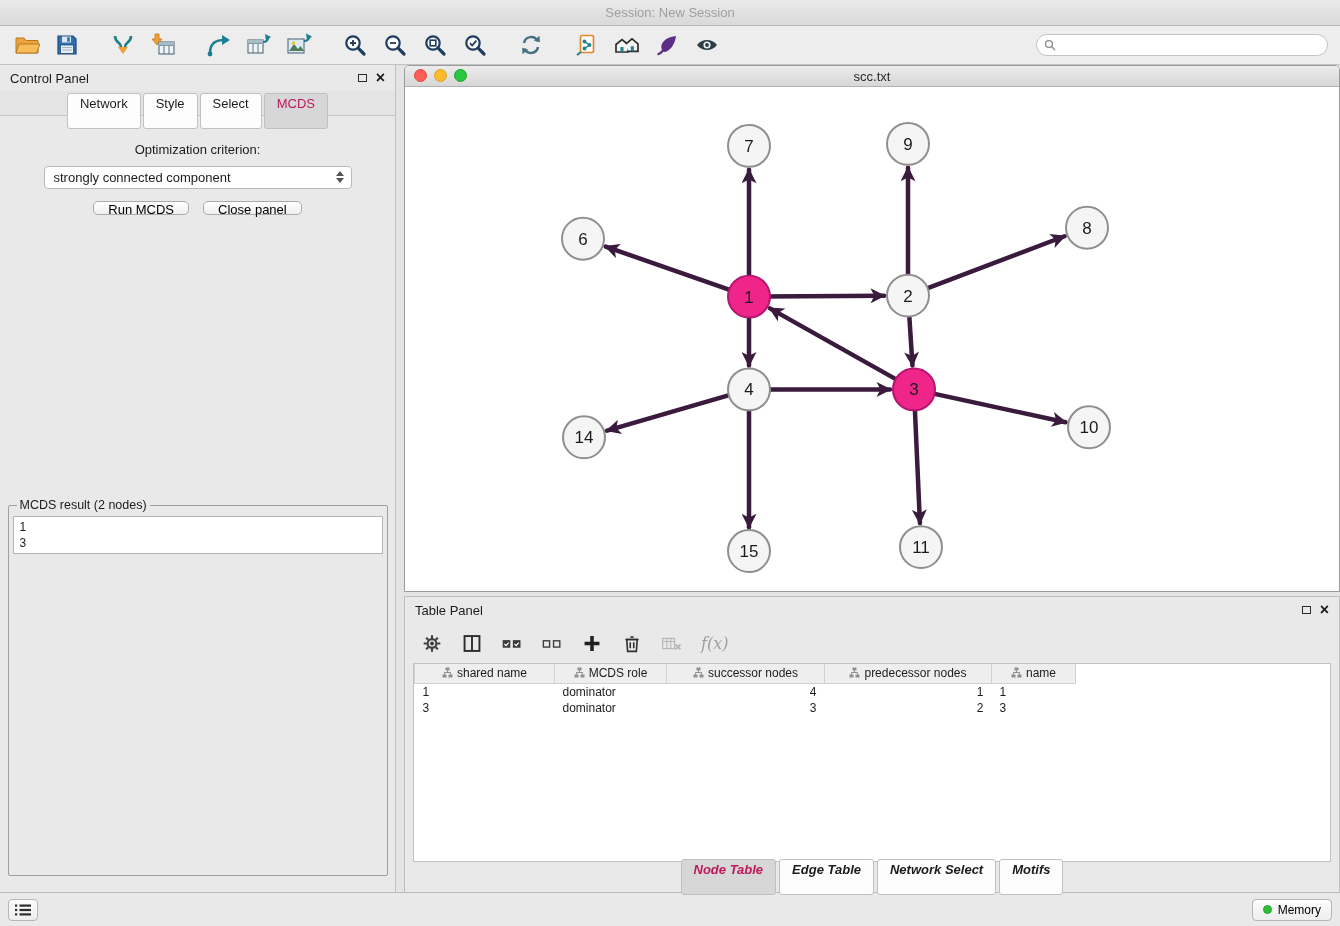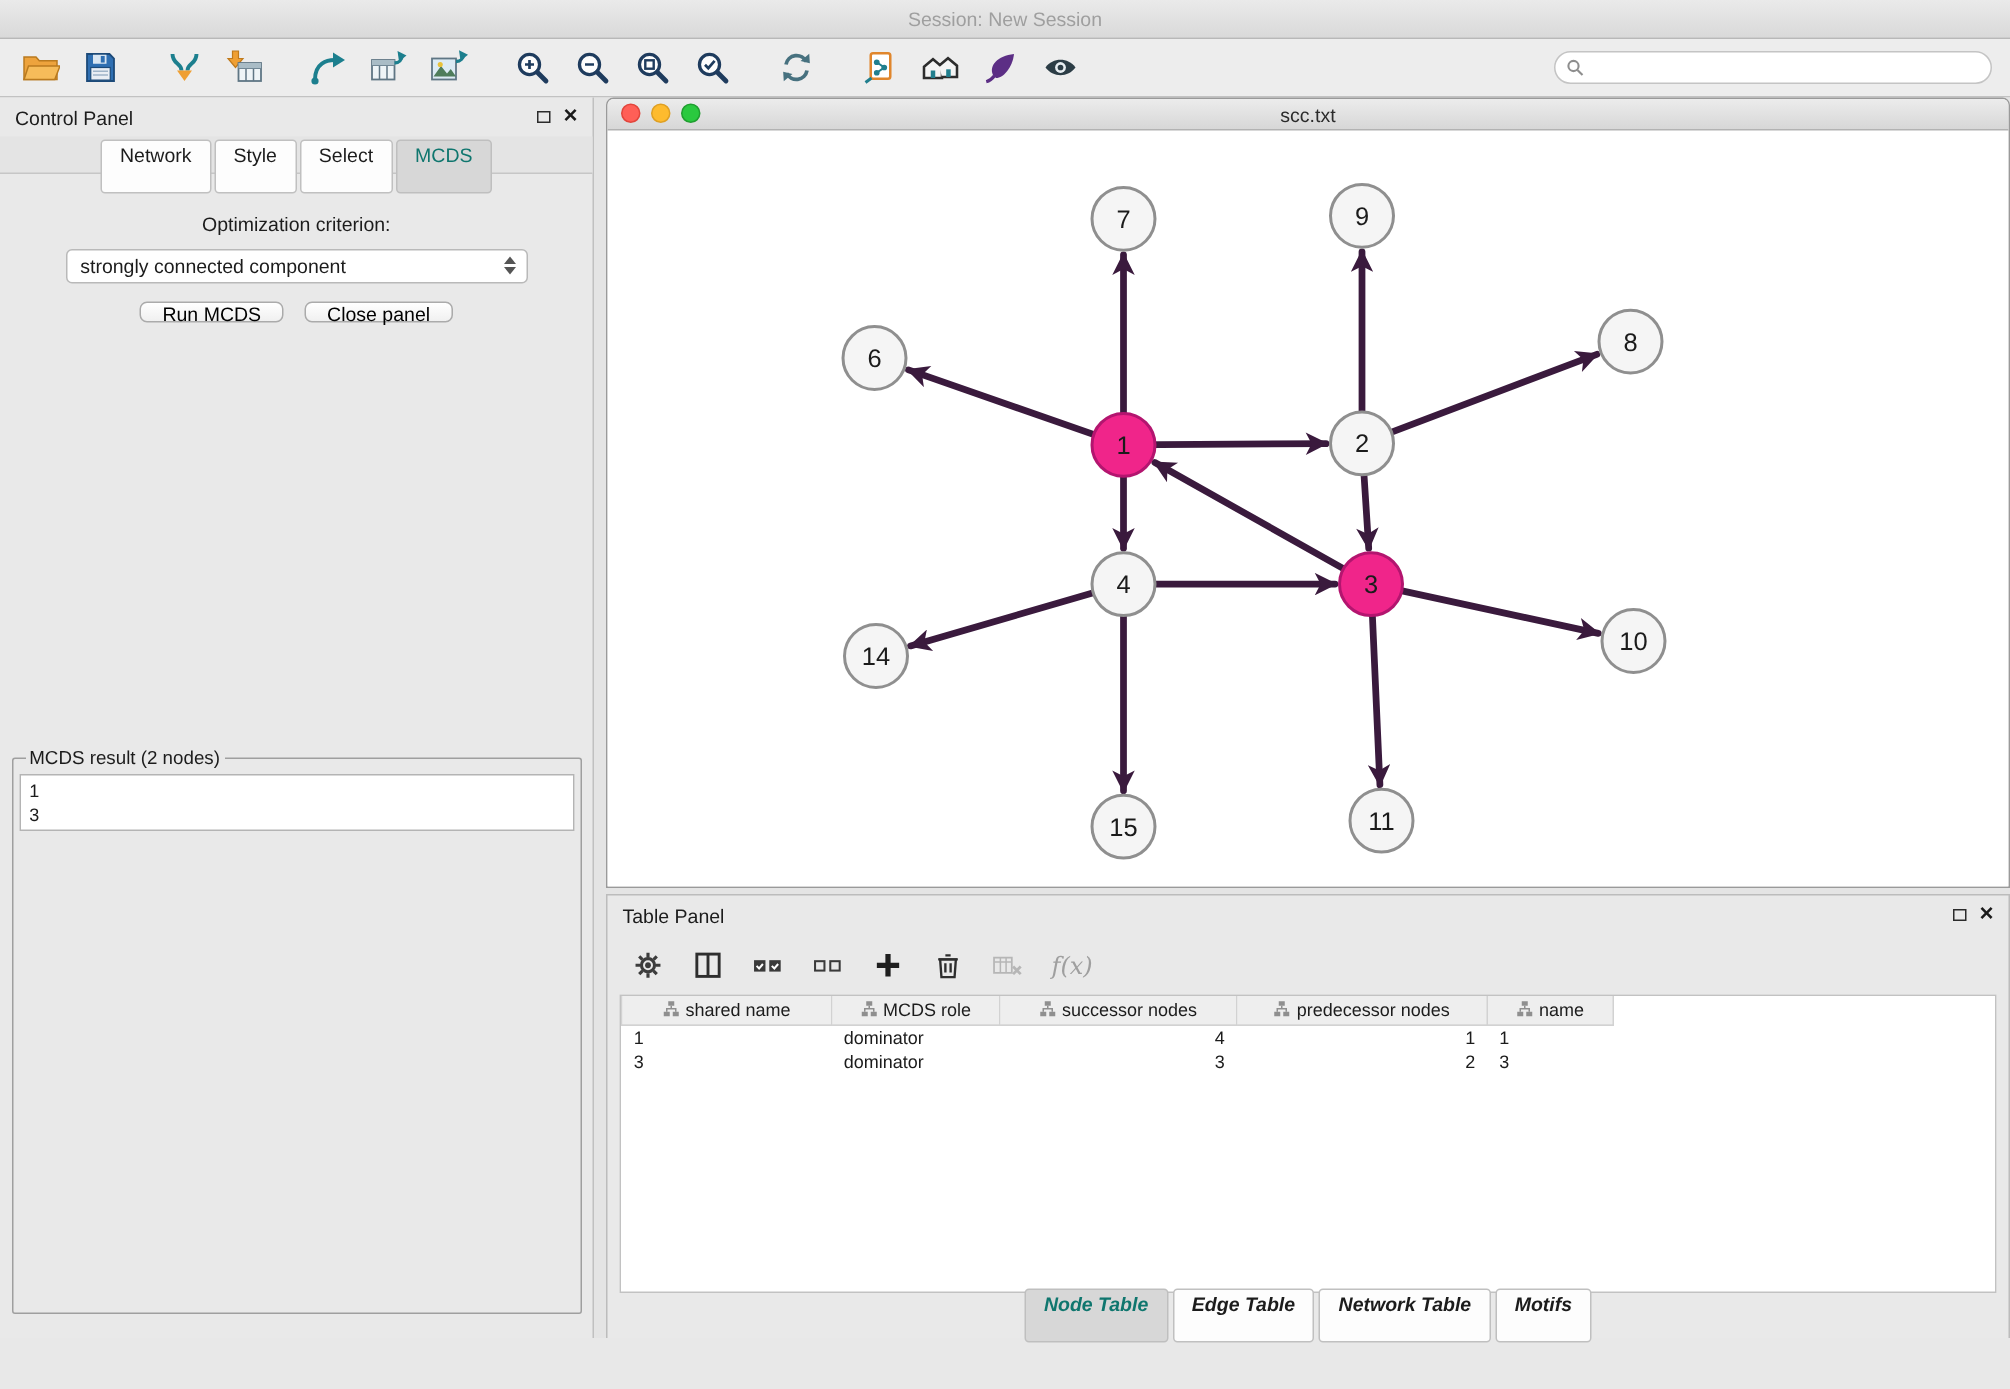--- a/index.html
+++ b/index.html
@@ -17,21 +17,21 @@
   .search input { border: none; outline: none; flex: 1; font-size: 12px; background: transparent; }
 
   .main { display: flex; height: 827px; }
   .control-panel { width: 396px; background: #e9e9e9; display: flex; flex-direction: column; border-right: 1px solid #c0c0c0; }
   .phead { height: 26px; display: flex; align-items: center; padding: 0 10px; font-size: 13px; flex: none; }
   .picons { margin-left: auto; display: flex; align-items: center; gap: 9px; }
   .float-ic { width: 9px; height: 8px; border: 1.5px solid #2b2b2b; display: inline-block; }
   .close-ic { font-size: 16px; font-weight: bold; color: #1a1a1a; line-height: 1; }
   .ptabs { display: flex; justify-content: center; gap: 2px; padding-top: 2px; border-bottom: 1px solid #c6c6c6; background: #e4e4e4; height: 25px; flex: none; }
   .tab { border: 1px solid #c0c0c0; border-radius: 3px; background: #fdfdfd; padding: 2px 12px; font-size: 13px; height: 36px; }
-  .tab.active { background: #d7d7d7; color: #0f766e; border-color: #bfbfbf; }
+  .tab.active { background: #d7d7d7; color: #be185d; border-color: #bfbfbf; }
   .pbody { flex: 1; display: flex; flex-direction: column; align-items: center; padding-top: 26px; }
   .optlabel { font-size: 13px; margin-bottom: 9px; }
   .dropdown { width: 308px; height: 23px; background: #fff; border: 1px solid #b9b9b9; border-radius: 4px; display: flex; align-items: center; padding: 0 24px 0 9px; position: relative; font-size: 13px; }
   .steppers { position: absolute; right: 7px; top: 4px; display: flex; flex-direction: column; gap: 2px; }
   .steppers i { display: block; width: 0; height: 0; border-left: 4px solid transparent; border-right: 4px solid transparent; }
   .steppers .up { border-bottom: 5px solid #555; }
   .steppers .dn { border-top: 5px solid #555; }
   .btnrow { display: flex; gap: 14px; margin-top: 12px; }
   .btn { height: 14px; padding: 0 14px; border: 1px solid #ababab; border-radius: 5px; background: linear-gradient(#ffffff, #f0f0f0); font-size: 13px; }
   .result { margin-top: auto; width: 380px; height: 378px; margin-bottom: 16px; border: 1px solid #9f9f9f; border-radius: 2px; padding: 4px; display: flex; flex-direction: column; gap: 10px; }
@@ -465,21 +465,39 @@
                   <td class="num">2</td>
                   <td>3</td>
                   <td></td>
                 </tr>
               </tbody>
           </table>
         </div>
         <div class="bottom-tabs">
             <div class="tab active">Node Table</div>
             <div class="tab">Edge Table</div>
-            <div class="tab">Network Table</div>
+            <div class="tab">Network Select</div>
             <div class="tab">Motifs</div>
           </div>
       </div>
     </div>
   </div>
 
+  <div class="statusbar">
+    <button class="sbtn">
+        <svg width="16" height="12" viewBox="0 0 16 12">
+          <g fill="#2e2e2e">
+            <rect x="0" y="0.5" width="2.2" height="2.2"></rect>
+            <rect x="4.5" y="0.5" width="11.5" height="2.2"></rect>
+            <rect x="0" y="4.9" width="2.2" height="2.2"></rect>
+            <rect x="4.5" y="4.9" width="11.5" height="2.2"></rect>
+            <rect x="0" y="9.3" width="2.2" height="2.2"></rect>
+            <rect x="4.5" y="9.3" width="11.5" height="2.2"></rect>
+          </g>
+        </svg>
+      </button>
+    <button class="membtn">
+      <span class="dot"></span>
+      <span>Memory</span>
+    </button>
+  </div>
 
 </div>
 
 </body></html>

